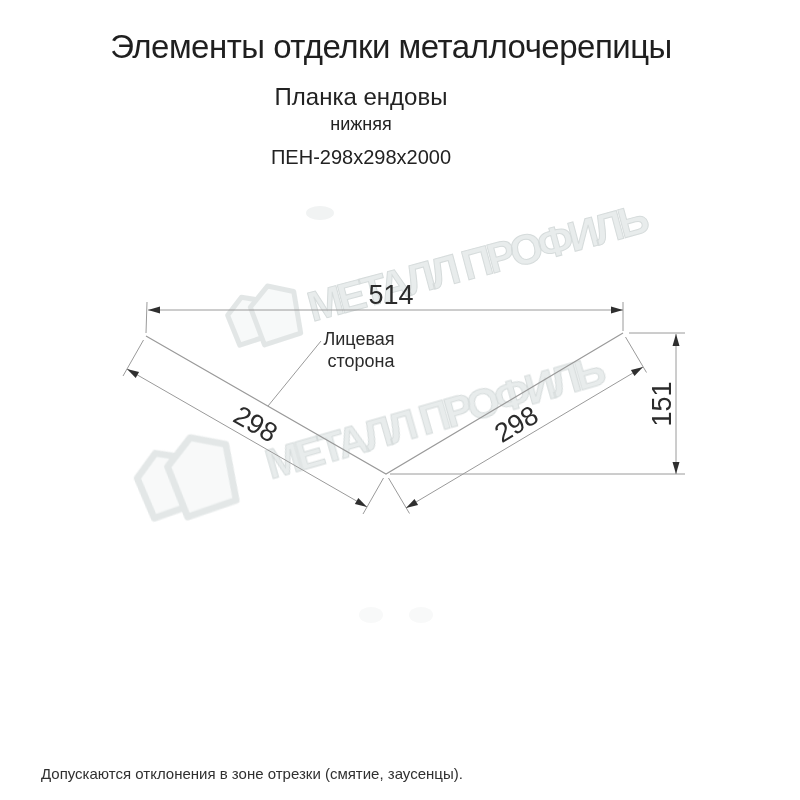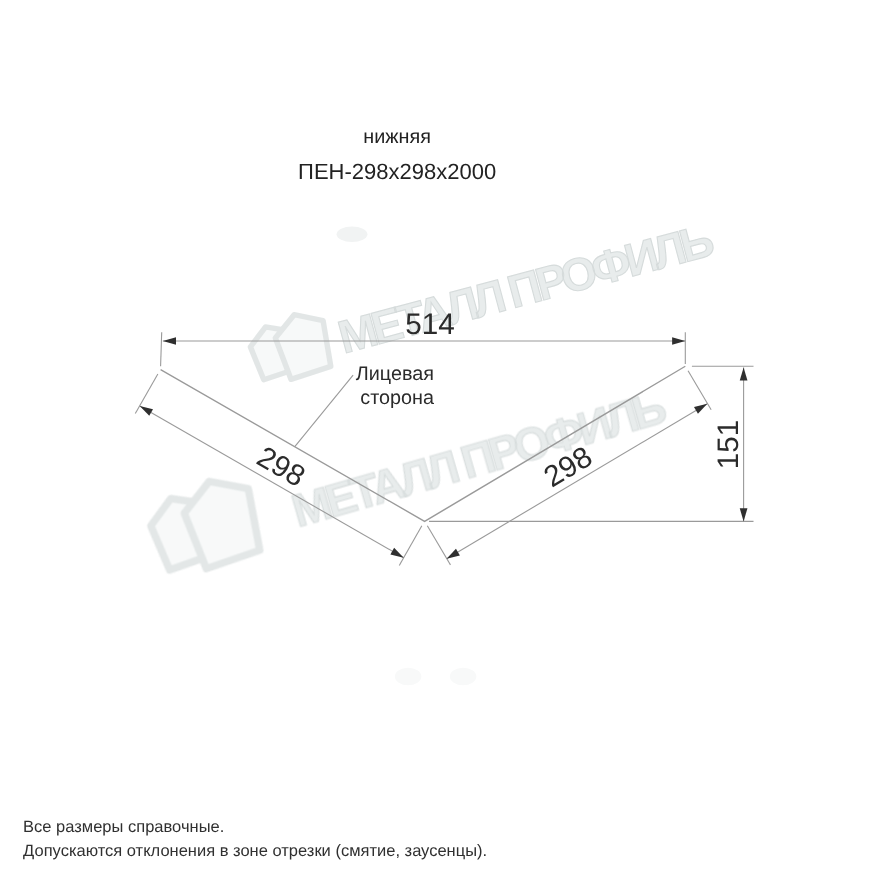--- a/index.html
+++ b/index.html
@@ -5,38 +5,40 @@
   html,body{margin:0;padding:0;background:#ffffff;}
   .page{position:relative;width:800px;height:800px;background:#ffffff;overflow:hidden;
         font-family:"Liberation Sans","DejaVu Sans",sans-serif;color:#242424;}
   .hdr{position:absolute;text-align:center;white-space:nowrap;}
   .title{top:29px;left:0;width:782px;font-size:33px;line-height:1.1;color:#1f1f1f;letter-spacing:-0.5px;}
   .sub1{top:84px;left:0;width:722px;font-size:24px;line-height:1.1;color:#222;}
   .sub2{top:115px;left:0;width:722px;font-size:18px;line-height:1.1;color:#222;}
   .model{top:146px;left:0;width:722px;font-size:20px;line-height:1.1;color:#222;}
   .foot{position:absolute;left:21px;font-size:15px;line-height:1.3;color:#303030;white-space:nowrap;}
   .foot1{top:742px;}
-  .foot2{top:764px;}
+  .foot2{top:764px;margin-left:20px;}
   svg.draw{position:absolute;left:0;top:0;}
   .pline{stroke:#9a9a9a;stroke-width:1.2;fill:none;}
   .dline{stroke:#9a9a9a;stroke-width:1;fill:none;}
   .arrow{fill:#2f2f2f;stroke:none;}
   svg text{font-family:"Liberation Sans","DejaVu Sans",sans-serif;fill:#2b2b2b;}
   .dimtxt{font-size:27px;}
   .lbltxt{font-size:18px;}
   .wm-house{fill:#f6f8f8;stroke:#dce1e1;stroke-width:5;stroke-linejoin:round;}
   .wm-text{font-size:42px;font-weight:bold;letter-spacing:-4px;fill:#e3e8e8;stroke:#ccd3d3;stroke-width:1;}
   .smudge{fill:#f1f3f3;}
   .smudge2{fill:#f8f9f9;}
 </style>
 </head>
 <body>
 
 <div class="page">
 
+  <div class="hdr title">Элементы отделки металлочерепицы</div>
+  <div class="hdr sub1">Планка ендовы</div>
   <div class="hdr sub2">нижняя</div>
   <div class="hdr model">ПЕН-298х298х2000</div>
 
   <svg class="draw" width="800" height="800" viewBox="0 0 800 800">
 
     <ellipse class="smudge" cx="320" cy="213" rx="14" ry="7"></ellipse>
     <ellipse class="smudge2" cx="371" cy="615" rx="12" ry="8"></ellipse>
     <ellipse class="smudge2" cx="421" cy="615" rx="12" ry="8"></ellipse>
 
     <g transform="translate(238,354) rotate(-15)" opacity="0.8">
@@ -90,15 +92,14 @@
       <text class="dimtxt" x="671" y="404" text-anchor="middle" transform="rotate(-90 671 404)">151</text>
     </g>
 
     <g>
       <line class="dline" x1="321" y1="341" x2="268" y2="406"></line>
       <text class="lbltxt" x="359" y="345" text-anchor="middle">Лицевая</text>
       <text class="lbltxt" x="361" y="367" text-anchor="middle">сторона</text>
     </g>
   </svg>
 
-  <div class="foot foot1">Все размеры справочные.</div>
   <div class="foot foot2">Допускаются отклонения в зоне отрезки (смятие, заусенцы).</div>
 </div>
 
 </body></html>

